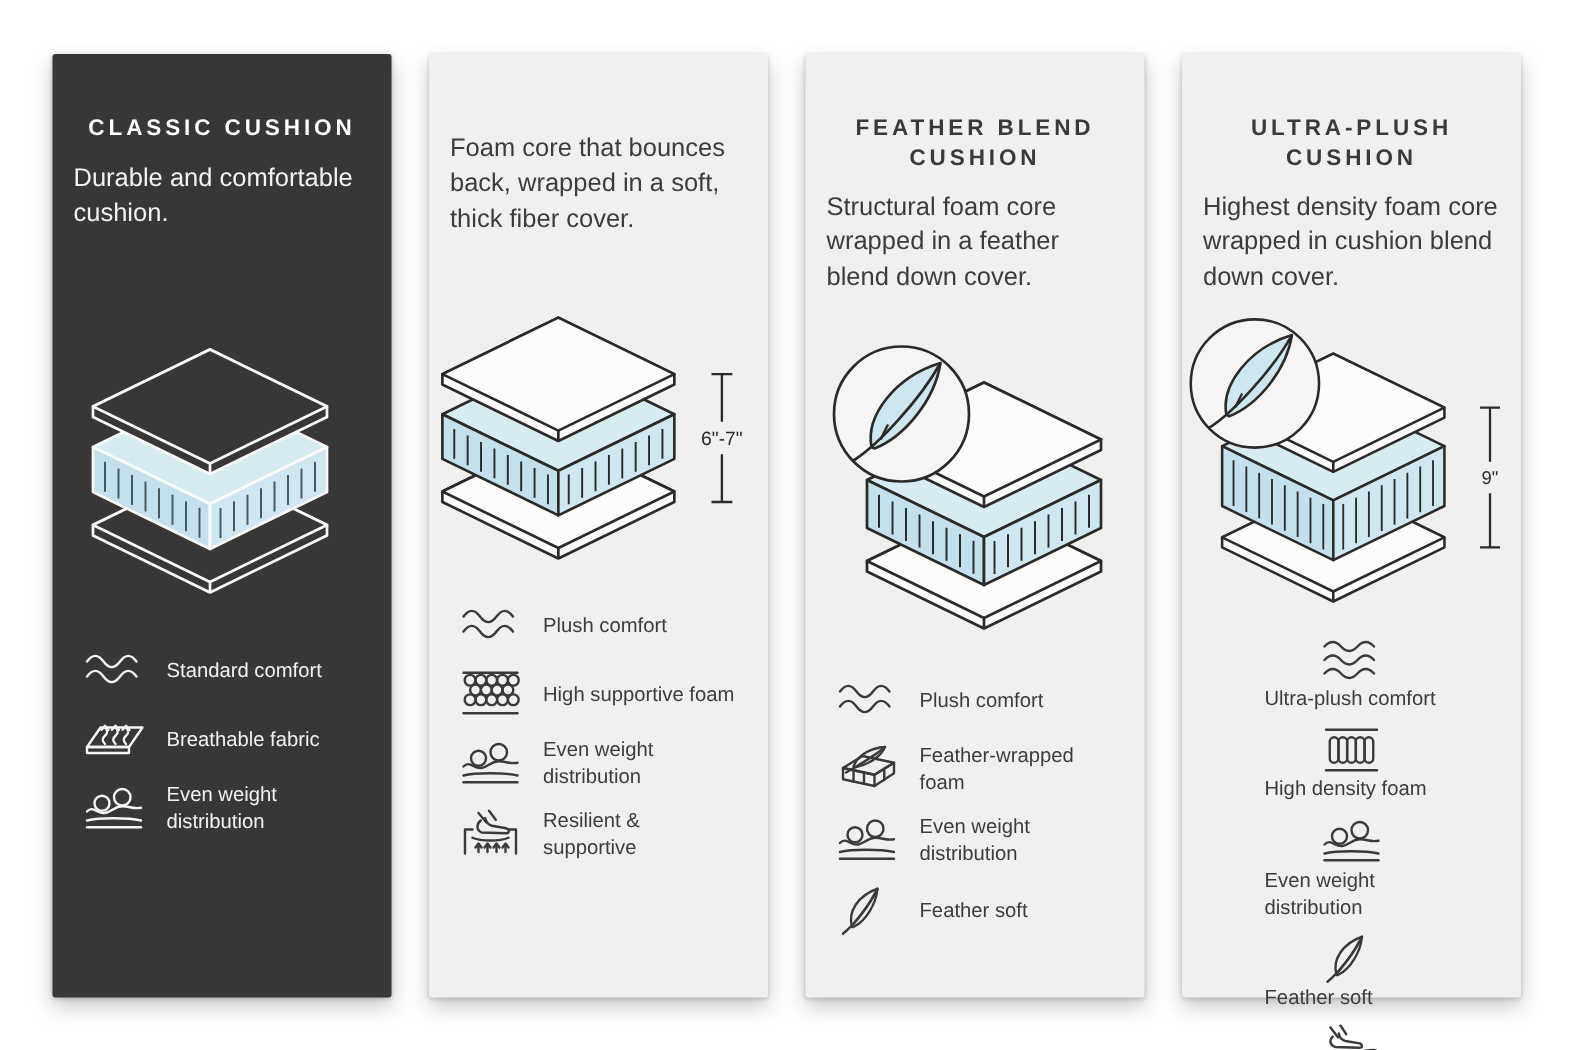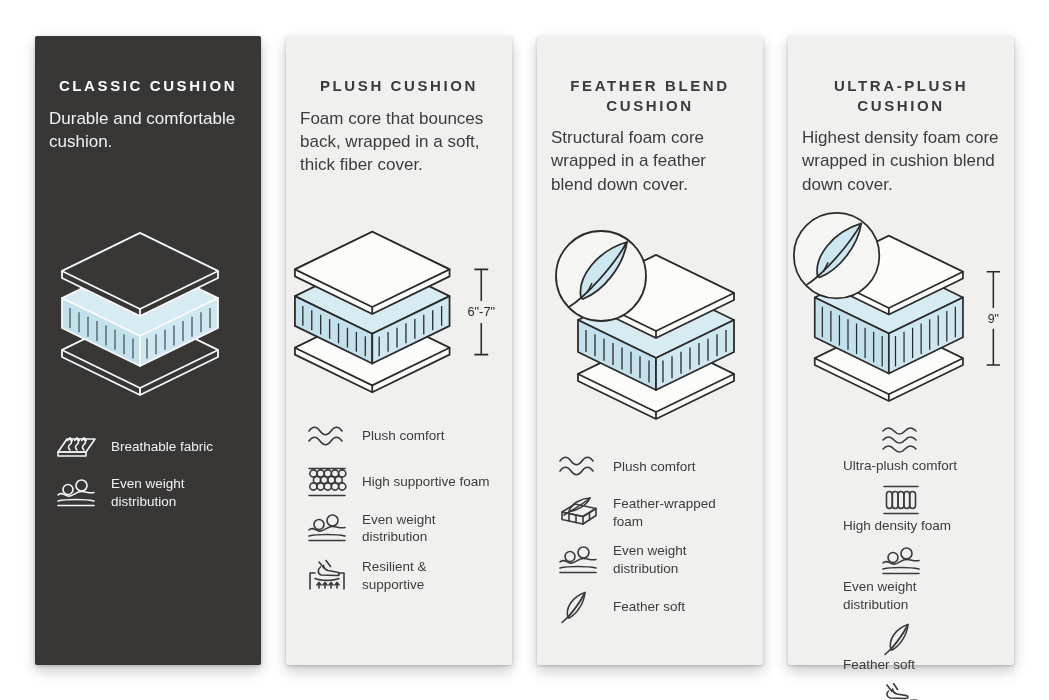--- a/index.html
+++ b/index.html
@@ -147,38 +147,45 @@
       <path d="M95 6 L173 44 L173 51 L95 89 L17 51 L17 44 Z" fill="#393636" stroke="#fafafa" stroke-width="1.8" stroke-linejoin="round"></path>
       <path d="M95 6 L173 44 L95 82 L17 44 Z" fill="#393636" stroke="#fafafa" stroke-width="1.8" stroke-linejoin="round"></path>
       <path d="M95 82 L95 89" stroke="#fafafa" stroke-width="1.8"></path>
           </g>
         </svg>
       </div>
     <ul class="features">
       <li class="feature">
         <span class="ficon">
             <svg viewBox="0 0 42 34">
+              <use href="#i-wave2"></use>
+            </svg>
+          </span>
+        <span class="flabel">Standard comfort</span>
+      </li>
+      <li class="feature">
+        <span class="ficon">
+            <svg viewBox="0 0 42 34">
               <use href="#i-breeze"></use>
             </svg>
           </span>
         <span class="flabel">Breathable fabric</span>
       </li>
       <li class="feature">
         <span class="ficon">
             <svg viewBox="0 0 42 34">
               <use href="#i-even"></use>
             </svg>
           </span>
         <span class="flabel">Even weight distribution</span>
       </li>
     </ul>
   </section>
 
   <section class="card card--light card-1">
-    <h2 class="title">PLUSH CUSHION</h2>
     <p class="desc">Foam core that bounces back, wrapped in a soft, thick fiber cover.</p>
     <div class="illo">
         <svg width="228" height="176" viewBox="8 0 228 176">
           <g>
       <path d="M95 85 L173 123 L173 130 L95 168 L17 130 L17 123 Z" fill="#fcfcfb" stroke="#2b2a29" stroke-width="1.8" stroke-linejoin="round"></path>
       <path d="M95 85 L173 123 L95 161 L17 123 Z" fill="#fcfcfb" stroke="#2b2a29" stroke-width="1.8" stroke-linejoin="round"></path>
       <path d="M95 161 L95 168" stroke="#2b2a29" stroke-width="1.8"></path>
           </g>
           <g>
       <path d="M95 33 L173 71 L95 109 L17 71 Z" fill="#d7ebf2" stroke="#2b2a29" stroke-width="1.8" stroke-linejoin="round"></path>

